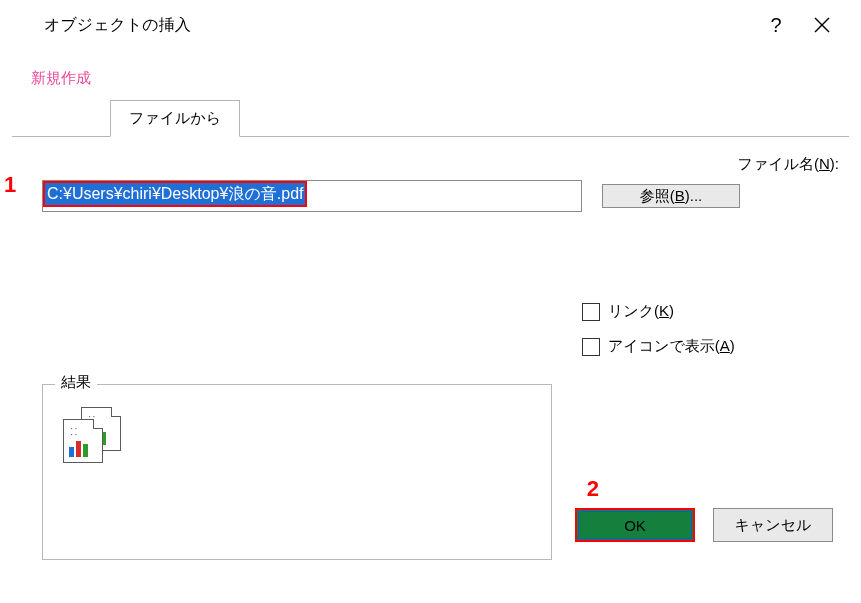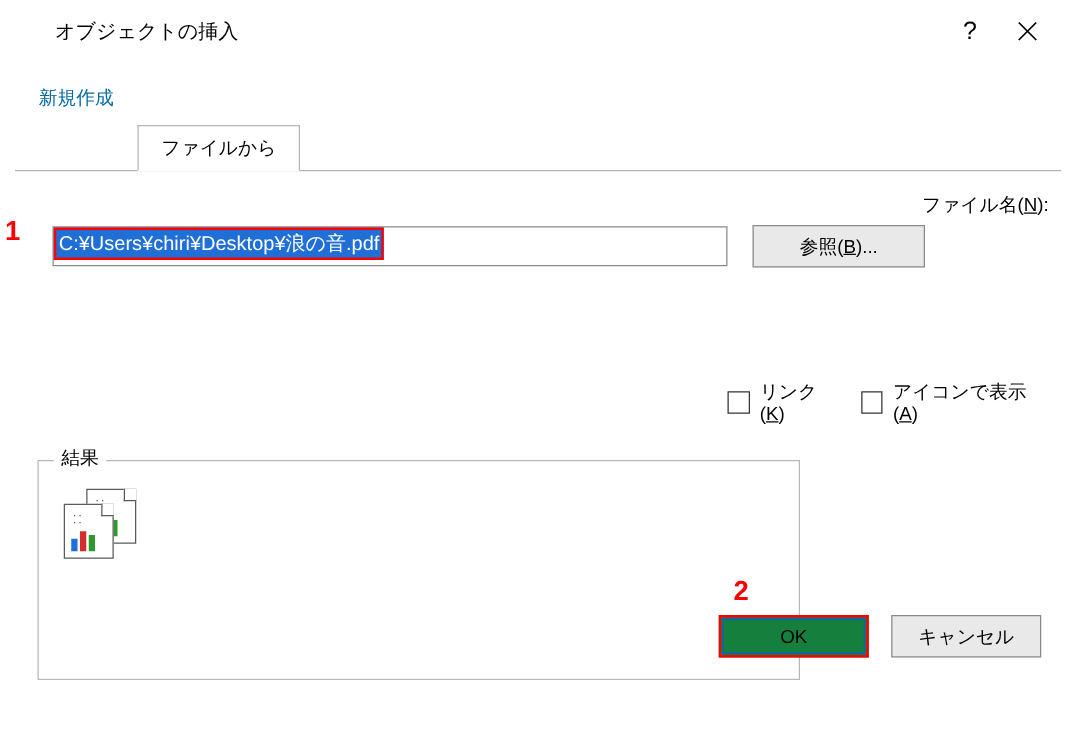--- a/index.html
+++ b/index.html
@@ -8,21 +8,21 @@
   .titlebar { display: flex; align-items: center; height: 50px; padding: 0 16px; margin-left: 28px; }
   .title { flex: 1; font-size: 16px; }
   .tb-btn { width: 46px; height: 40px; display: flex; align-items: center; justify-content: center; font-size: 18px; }
   .tb-help { font-size: 20px; }
   .tb-close svg { width: 16px; height: 16px; }
   .tb-close line { stroke: #000; stroke-width: 1.4; }
 
   .tabs { display: flex; margin: 10px 0 0 12px; }
   .tab { padding: 8px 18px; border: 1px solid transparent; font-size: 15px; cursor: default; }
   .tab.active { border: 1px solid #b5b5b5; border-bottom: 1px solid #fff; background: #fff; position: relative; z-index: 2; margin-top: 40px; }
-  .tab.inactive { color: #0369a1; }
+  .tab.inactive { color: #ec4899; }
   .tab-underline { border-top: 1px solid #b5b5b5; margin: -1px 12px 0 12px; position: relative; z-index: 1; }
 
   .content { padding: 18px 22px 0 22px; }
 
   .label { margin: 0 0 6px 2px; font-size: 15px; text-align: right; }
   .ul { text-decoration: underline; }
 
   .file-row { display: flex; align-items: center; gap: 20px; position: relative; }
 
   .annot { position: absolute; color: #ff0000; font-weight: 700; font-size: 22px; pointer-events: none; }
@@ -30,29 +30,29 @@
   .annot.two { right: 148px; bottom: 22px; }
 
   .file-input-wrap { position: relative; margin-left: 20px; }
   .file-input {
     width: 540px; height: 32px; border: 1px solid #8a8a8a; padding: 2px 6px;
     font-size: 15px; line-height: 26px; background: transparent; color: #000;
   }
   .red-box { position: absolute; left: 1px; top: 1px; height: 26px; padding: 1px 2px; border: 2px solid #ff0000; background: #1f6fd6; color: #fff; font-size: 16px; display: inline-flex; align-items: center; white-space: nowrap; }
 
   .browse-btn {
-    width: 138px; height: 34px; border: 1px solid #8a8a8a; background: #e9e9e9;
+    width: 138px; height: 24px; border: 1px solid #8a8a8a; background: #e9e9e9;
     font-size: 15px; cursor: default;
   }
 
-  .checks { margin: 90px 0 0 560px; display: flex; flex-direction: row; gap: 16px; }
+  .checks { margin: 90px 0 0 560px; display: flex; flex-direction: column; gap: 16px; }
   .check { display: flex; align-items: center; gap: 8px; font-size: 15px; }
   .check .box { width: 18px; height: 18px; border: 1.3px solid #333; display: inline-block; }
 
-  .result-group { position: relative; border: 1px solid #b8b8b8; margin: 28px 10px 0 8px; padding: 22px 16px 96px 16px; width: 610px; }
+  .result-group { position: relative; border: 1px solid #b8b8b8; margin: 28px 10px 0 20px; padding: 22px 16px 96px 16px; width: 510px; }
   .result-legend { position: absolute; top: -12px; left: 12px; background: #fff; padding: 0 6px; font-size: 15px; }
   .result-inner { display: flex; align-items: flex-start; gap: 18px; }
   .result-text { font-size: 15px; line-height: 1.55; max-width: 400px; }
 
   .icon-stack { position: relative; width: 58px; height: 56px; margin-left: 4px; }
   .sheet { position: absolute; width: 40px; height: 44px; background: #fff; border: 1px solid #5a5a5a; }
   .sheet.back { right: 0; top: 0; }
   .sheet.front { left: 0; bottom: 0; }
   .sheet .fold { position: absolute; right: -1px; top: -1px; width: 10px; height: 10px; background: #fff; border-left: 1px solid #5a5a5a; border-bottom: 1px solid #5a5a5a; }
   .chartmini { position: absolute; left: 5px; bottom: 5px; display: flex; align-items: flex-end; gap: 2px; height: 18px; }

